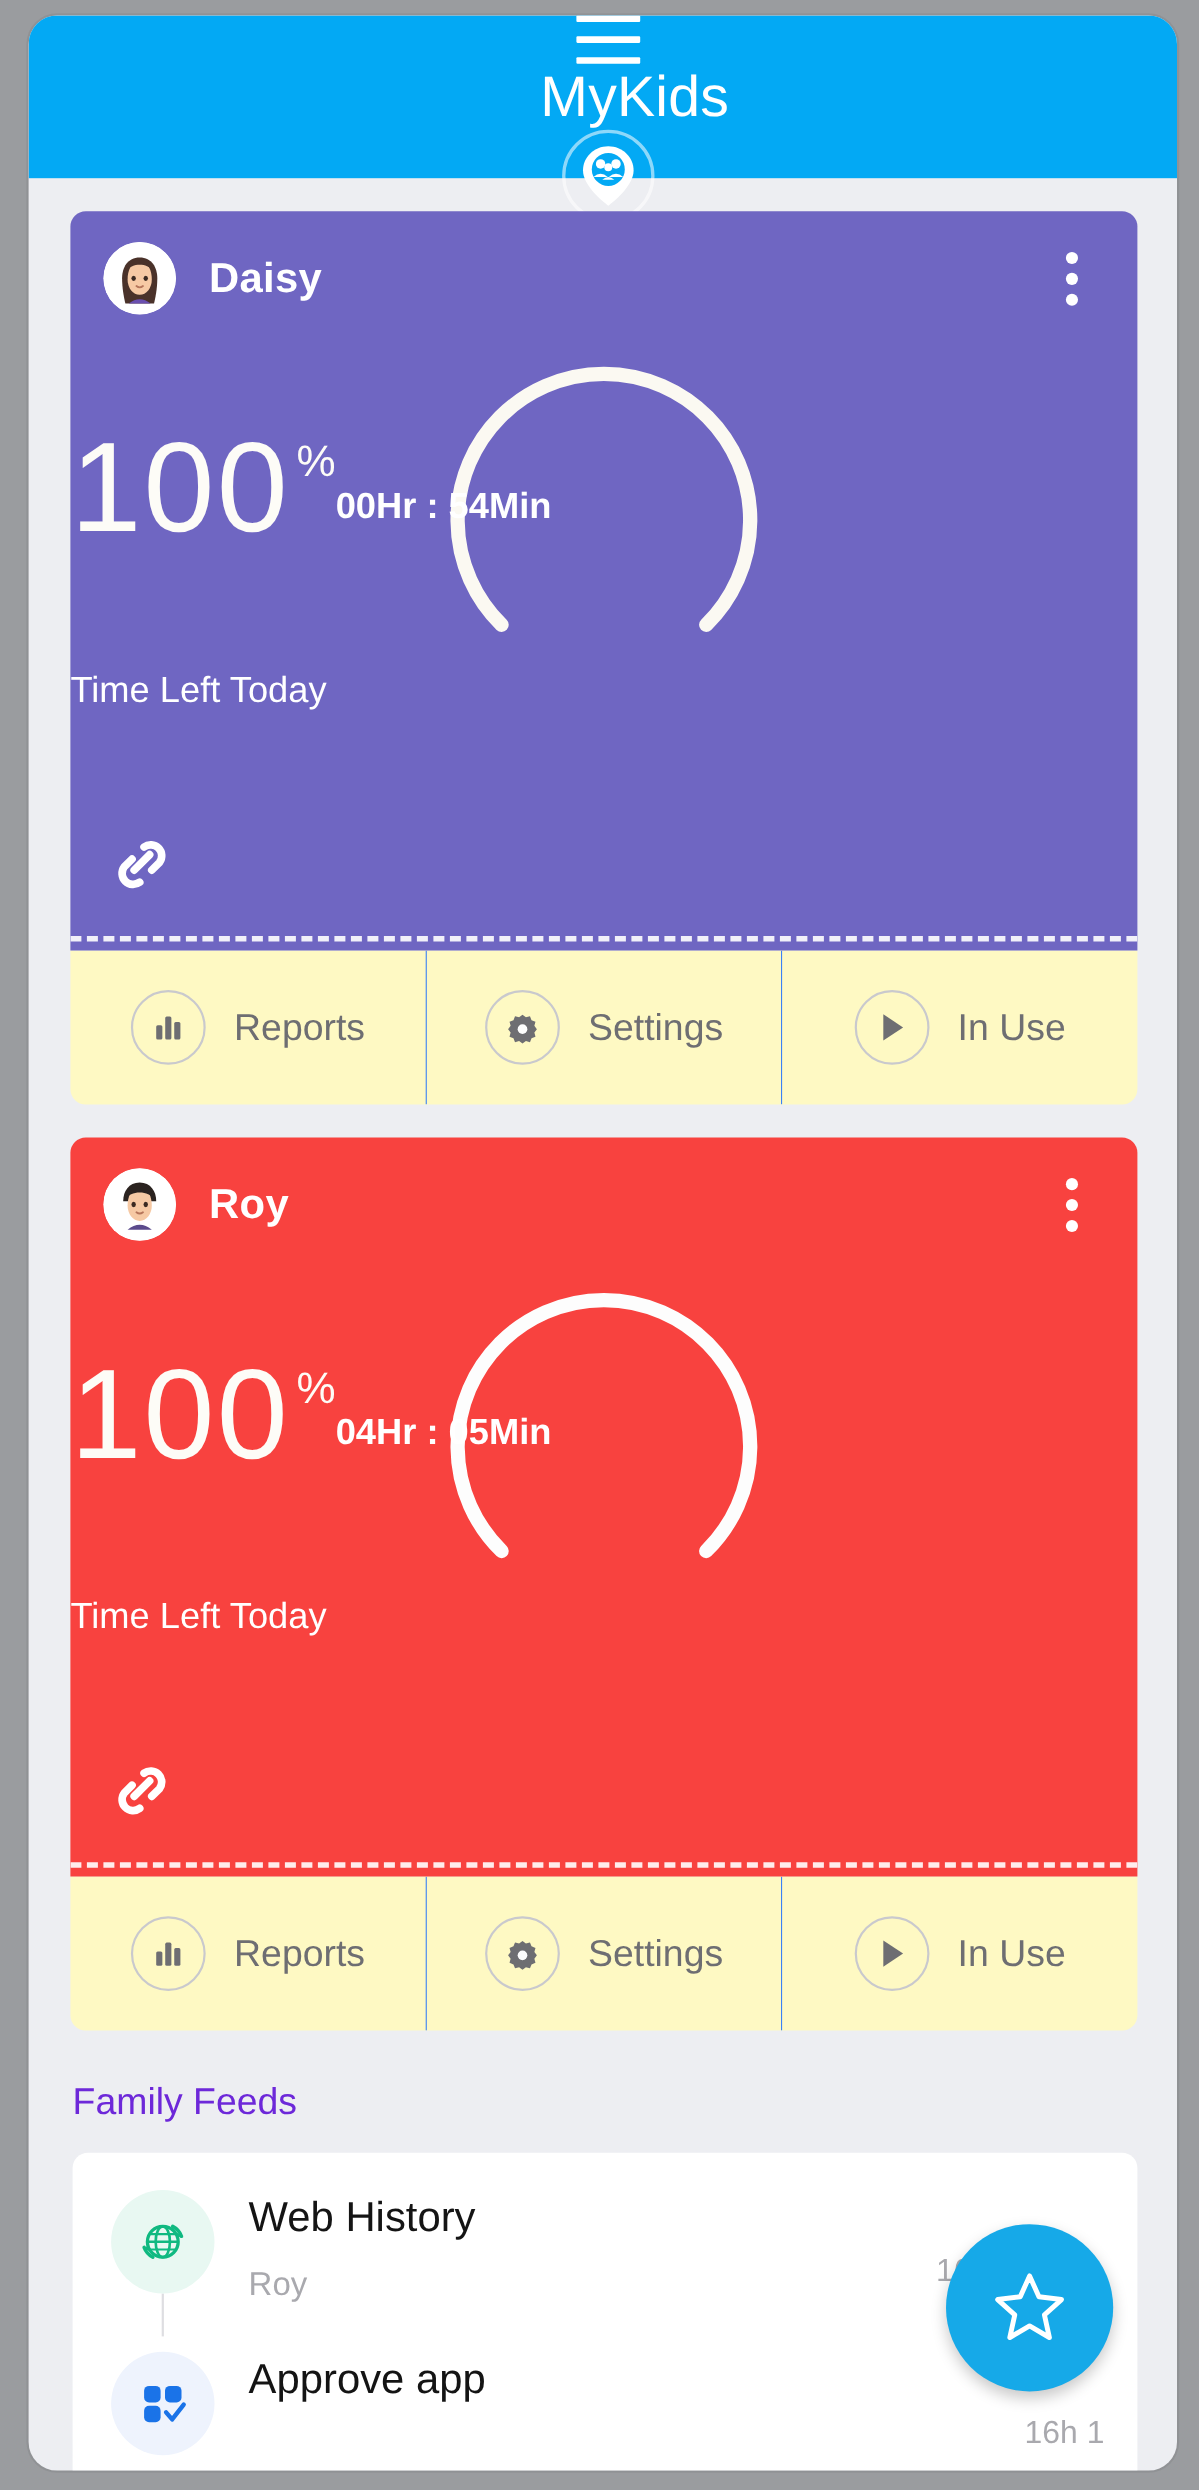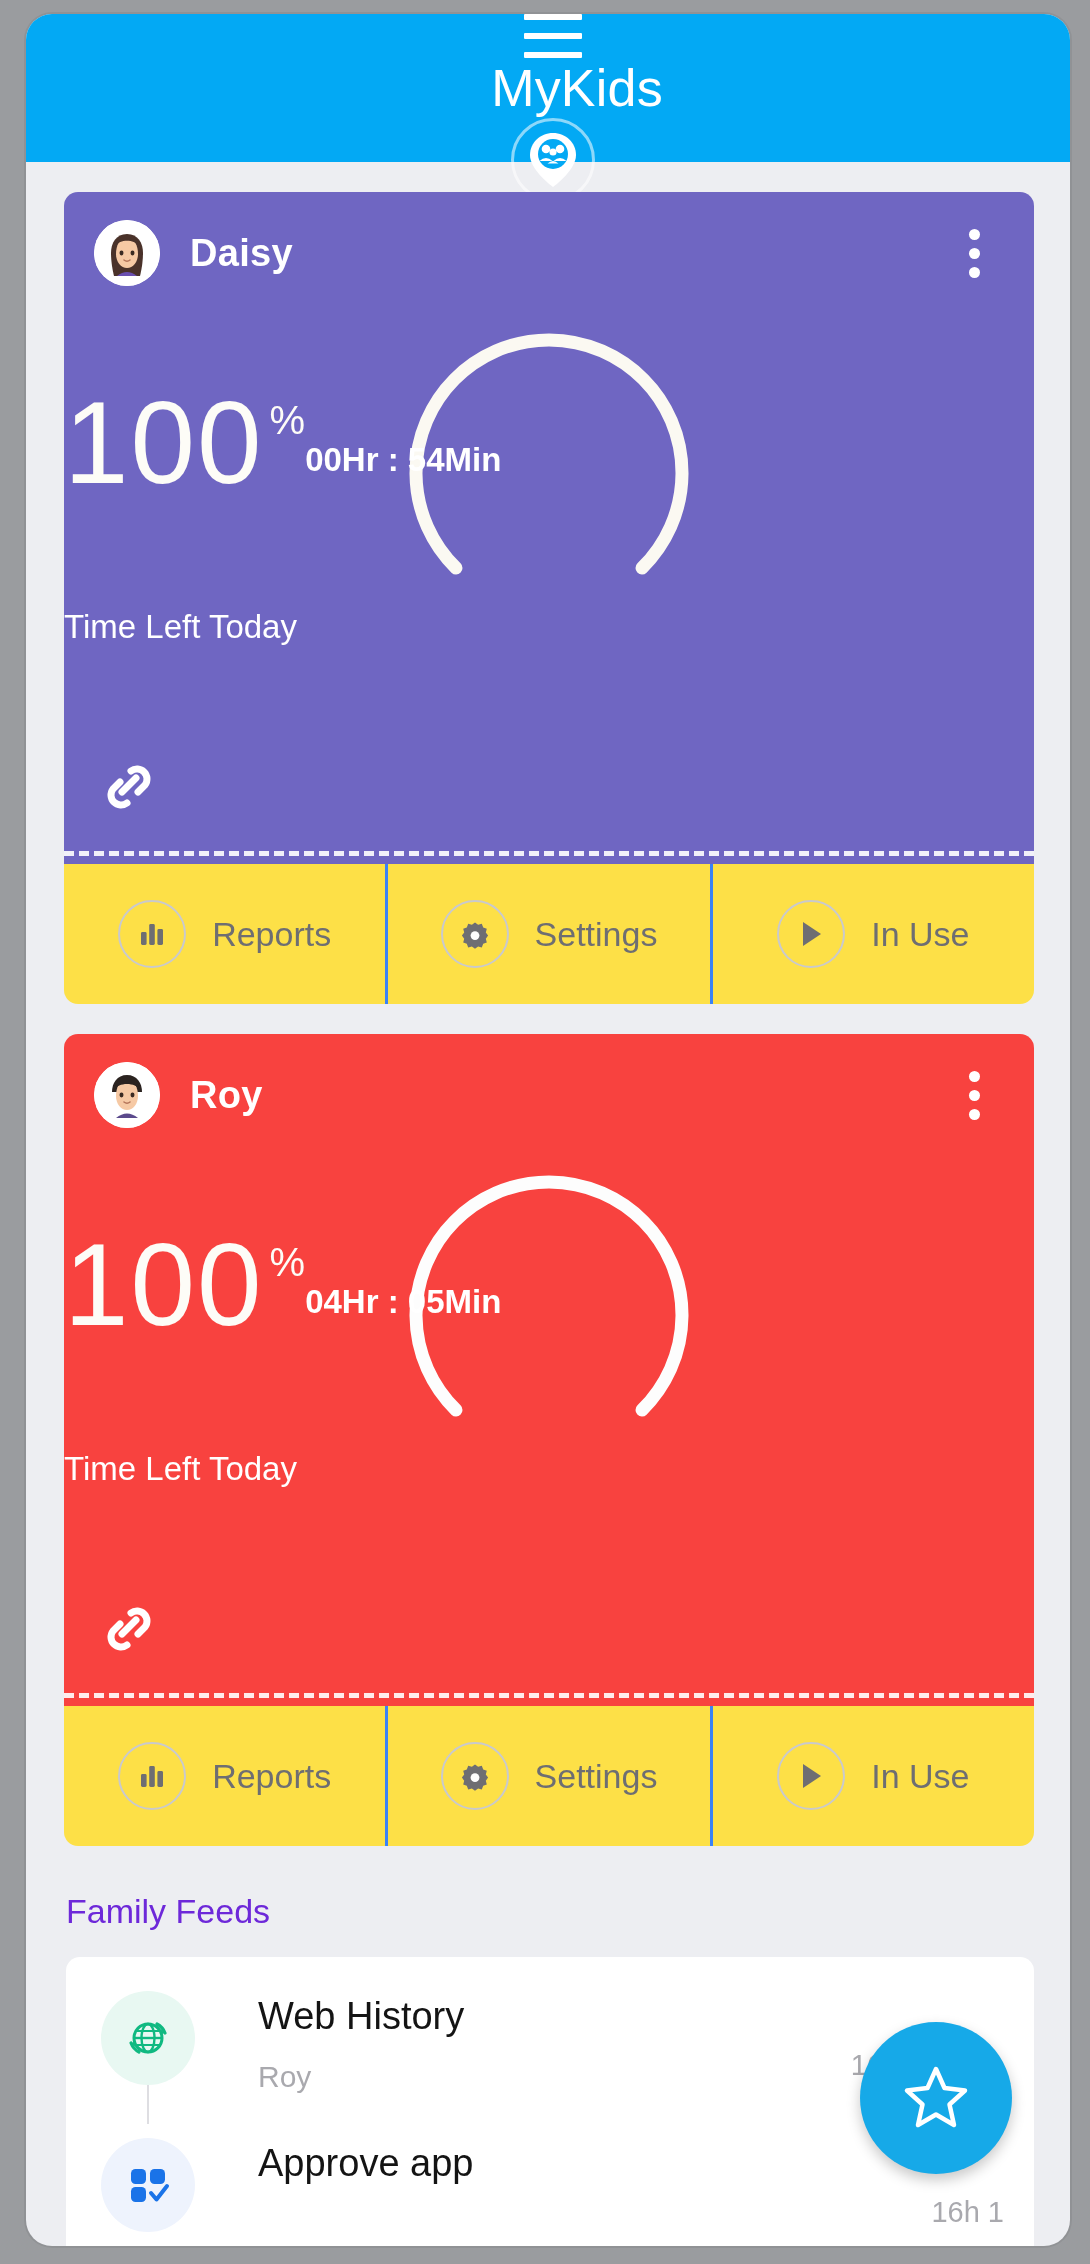--- a/index.html
+++ b/index.html
@@ -83,44 +83,44 @@
     letter-spacing: 2px; position: relative; }
   .pct-sign { color: #fdfcf7; font-size: 40px; margin-top: 10px; margin-left: 6px; font-weight:400;}
   .time-left { color: #fff; font-size: 33px; margin-top: 34px; font-weight: 700; }
   .caption { color: #fff; font-size: 33px; margin-top: 16px; }
 
   .chain-row { position: absolute; left: 34px; bottom: 44px; }
   .dashed-sep { position: absolute; left: 0; right: 0; bottom: 8px; height: 0;
     border-top: 5px dashed rgba(255,255,255,0.9); }
 
   .actions {
-    background: #fde047;
+    background: #fef9c3;
     display: flex;
     border-radius: 0 0 14px 14px;
     overflow: hidden;
   }
   .action {
     flex: 1; display: flex; align-items: center; justify-content: center;
     padding: 36px 0; cursor: pointer; gap: 26px;
   }
-  .action + .action { border-left: 3px solid #3b82f6; }
+  .action + .action { border-left: 1px solid #3b82f6; }
   .act-circle {
     width: 68px; height: 68px; border-radius: 50%;
     border: 2px solid #c9c9cd;
     display: flex; align-items: center; justify-content: center; flex: none;
   }
   .act-label { color: #6e6e72; font-size: 34px; }
 
   
   .feeds-title { font-size: 34px; font-weight: 400; color: #6d28d9; margin: 46px 0 26px 40px; }
   .feeds-card {
     margin: 0 36px 0 40px; background: #fff; border-radius: 14px;
     padding: 34px 30px 10px 30px; position: relative; min-height: 420px;
   }
-  .feed-item { display: flex; position: relative; padding-bottom: 44px; gap: 32px; }
+  .feed-item { display: flex; position: relative; padding-bottom: 44px; }
   .feed-icon-col { width: 104px; flex: none; position: relative; display: flex; justify-content: center; }
   .feed-icon {
     width: 94px; height: 94px; border-radius: 50%;
     display: flex; align-items: center; justify-content: center; flex: none; z-index: 2;
   }
   .feed-line { position: absolute; left: 50%; top: 94px; bottom: -30px; width: 2px;
     background: #dedee2; transform: translateX(-50%); z-index: 1; }
   .feed-main { flex: 1; padding-left: 26px; padding-top: 4px; min-width: 0; }
   .feed-title { font-size: 38px; color: #141414; font-weight: 400; }
   .feed-sub { font-size: 30px; color: #a9a9ae; margin-top: 22px;

